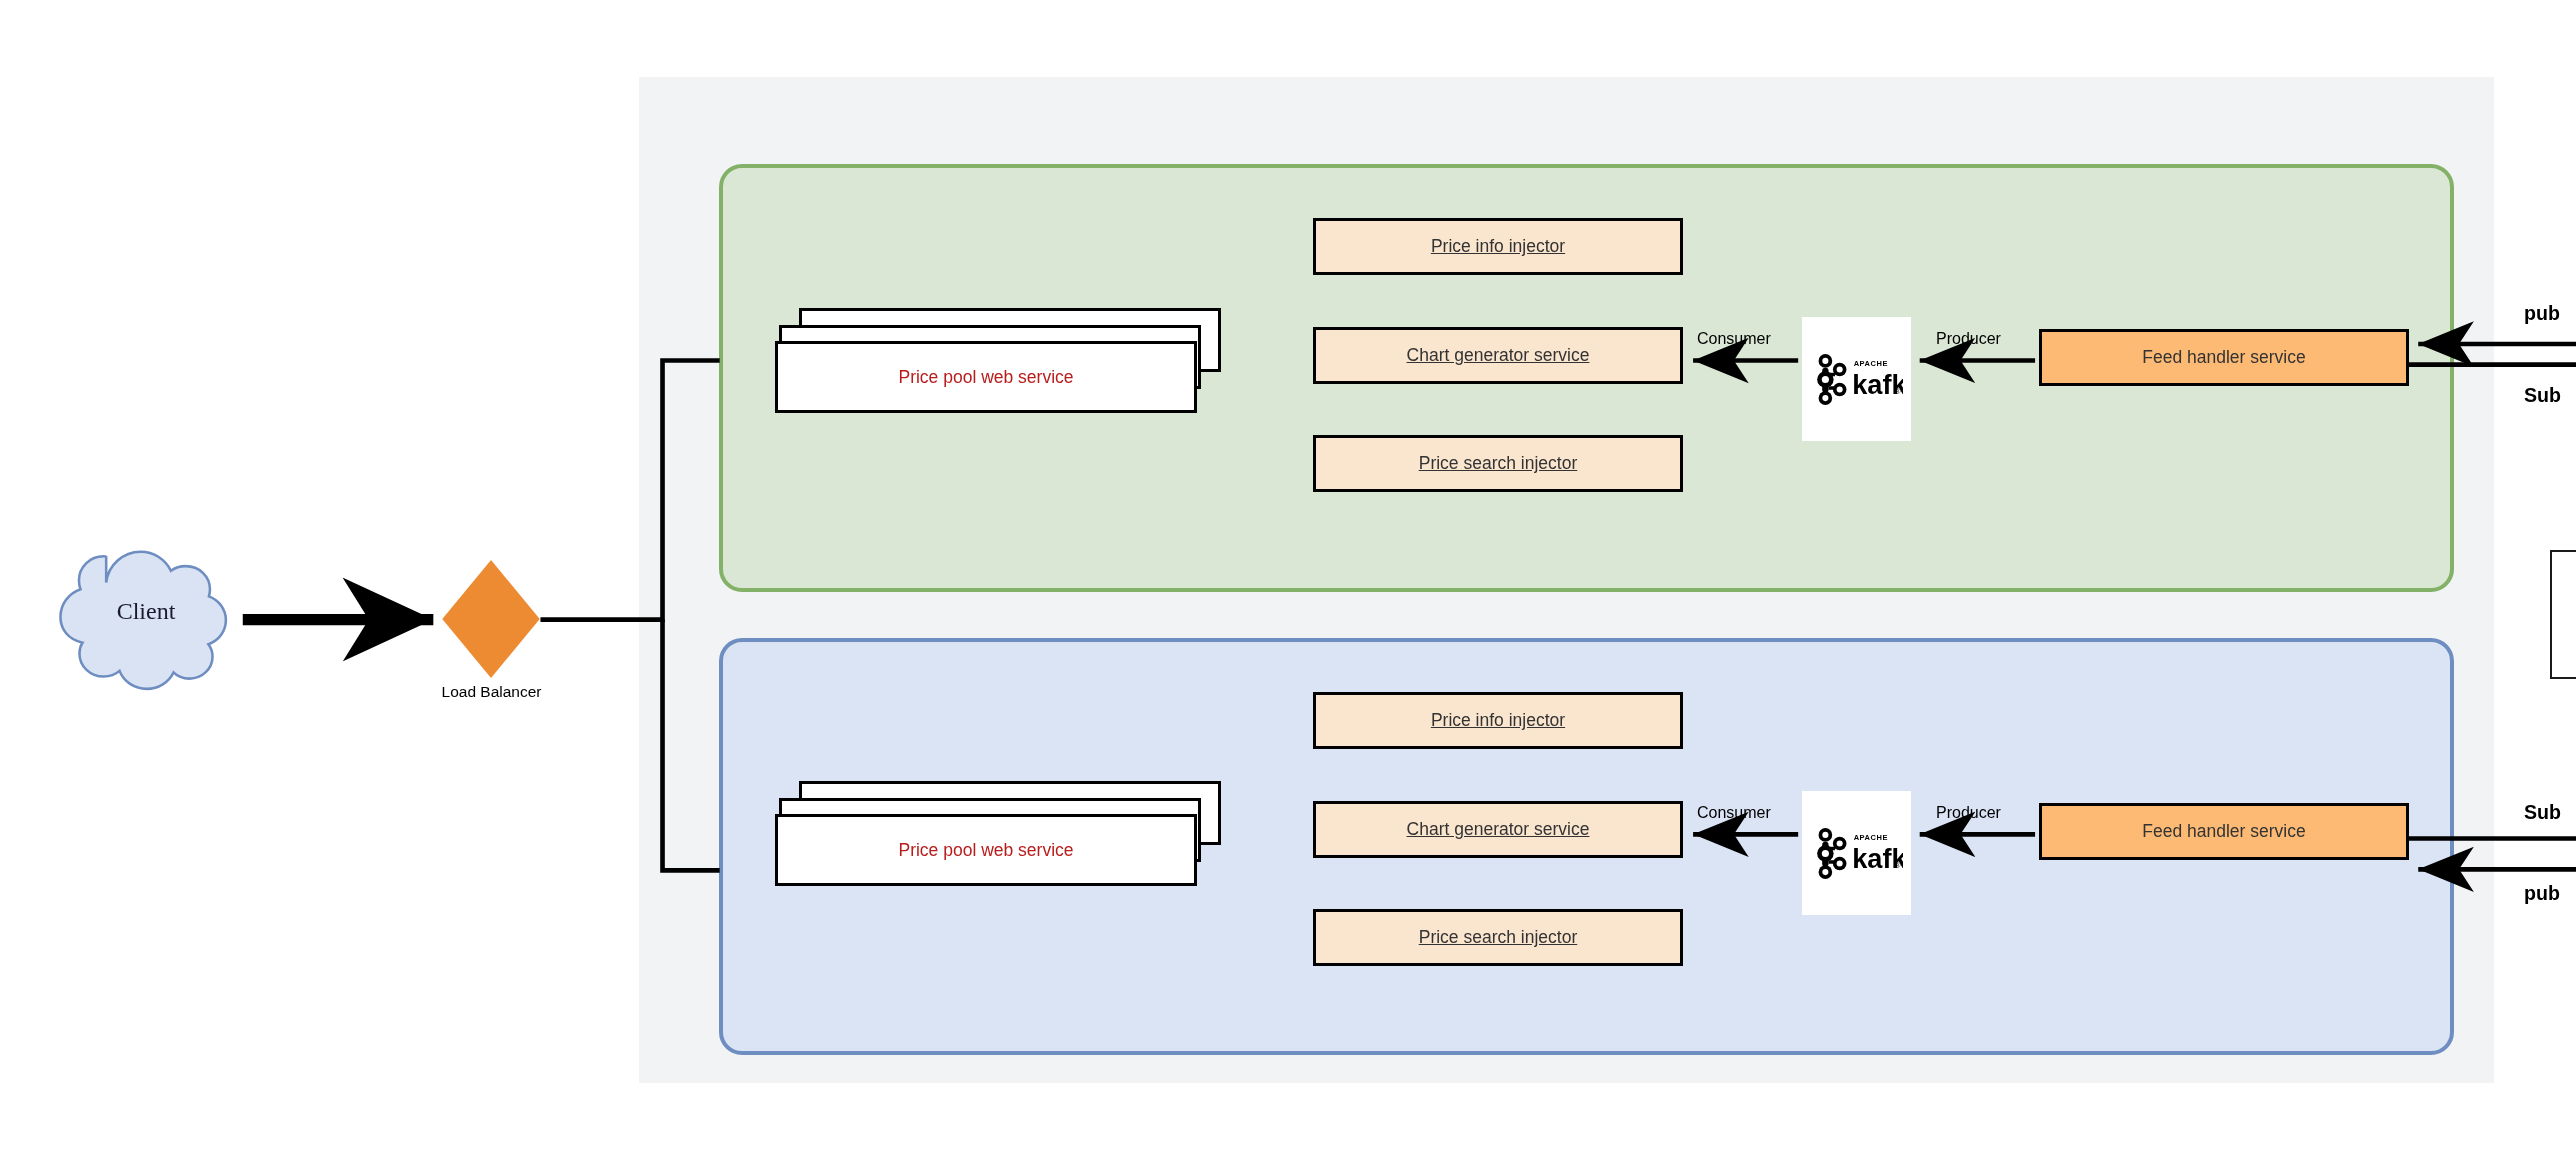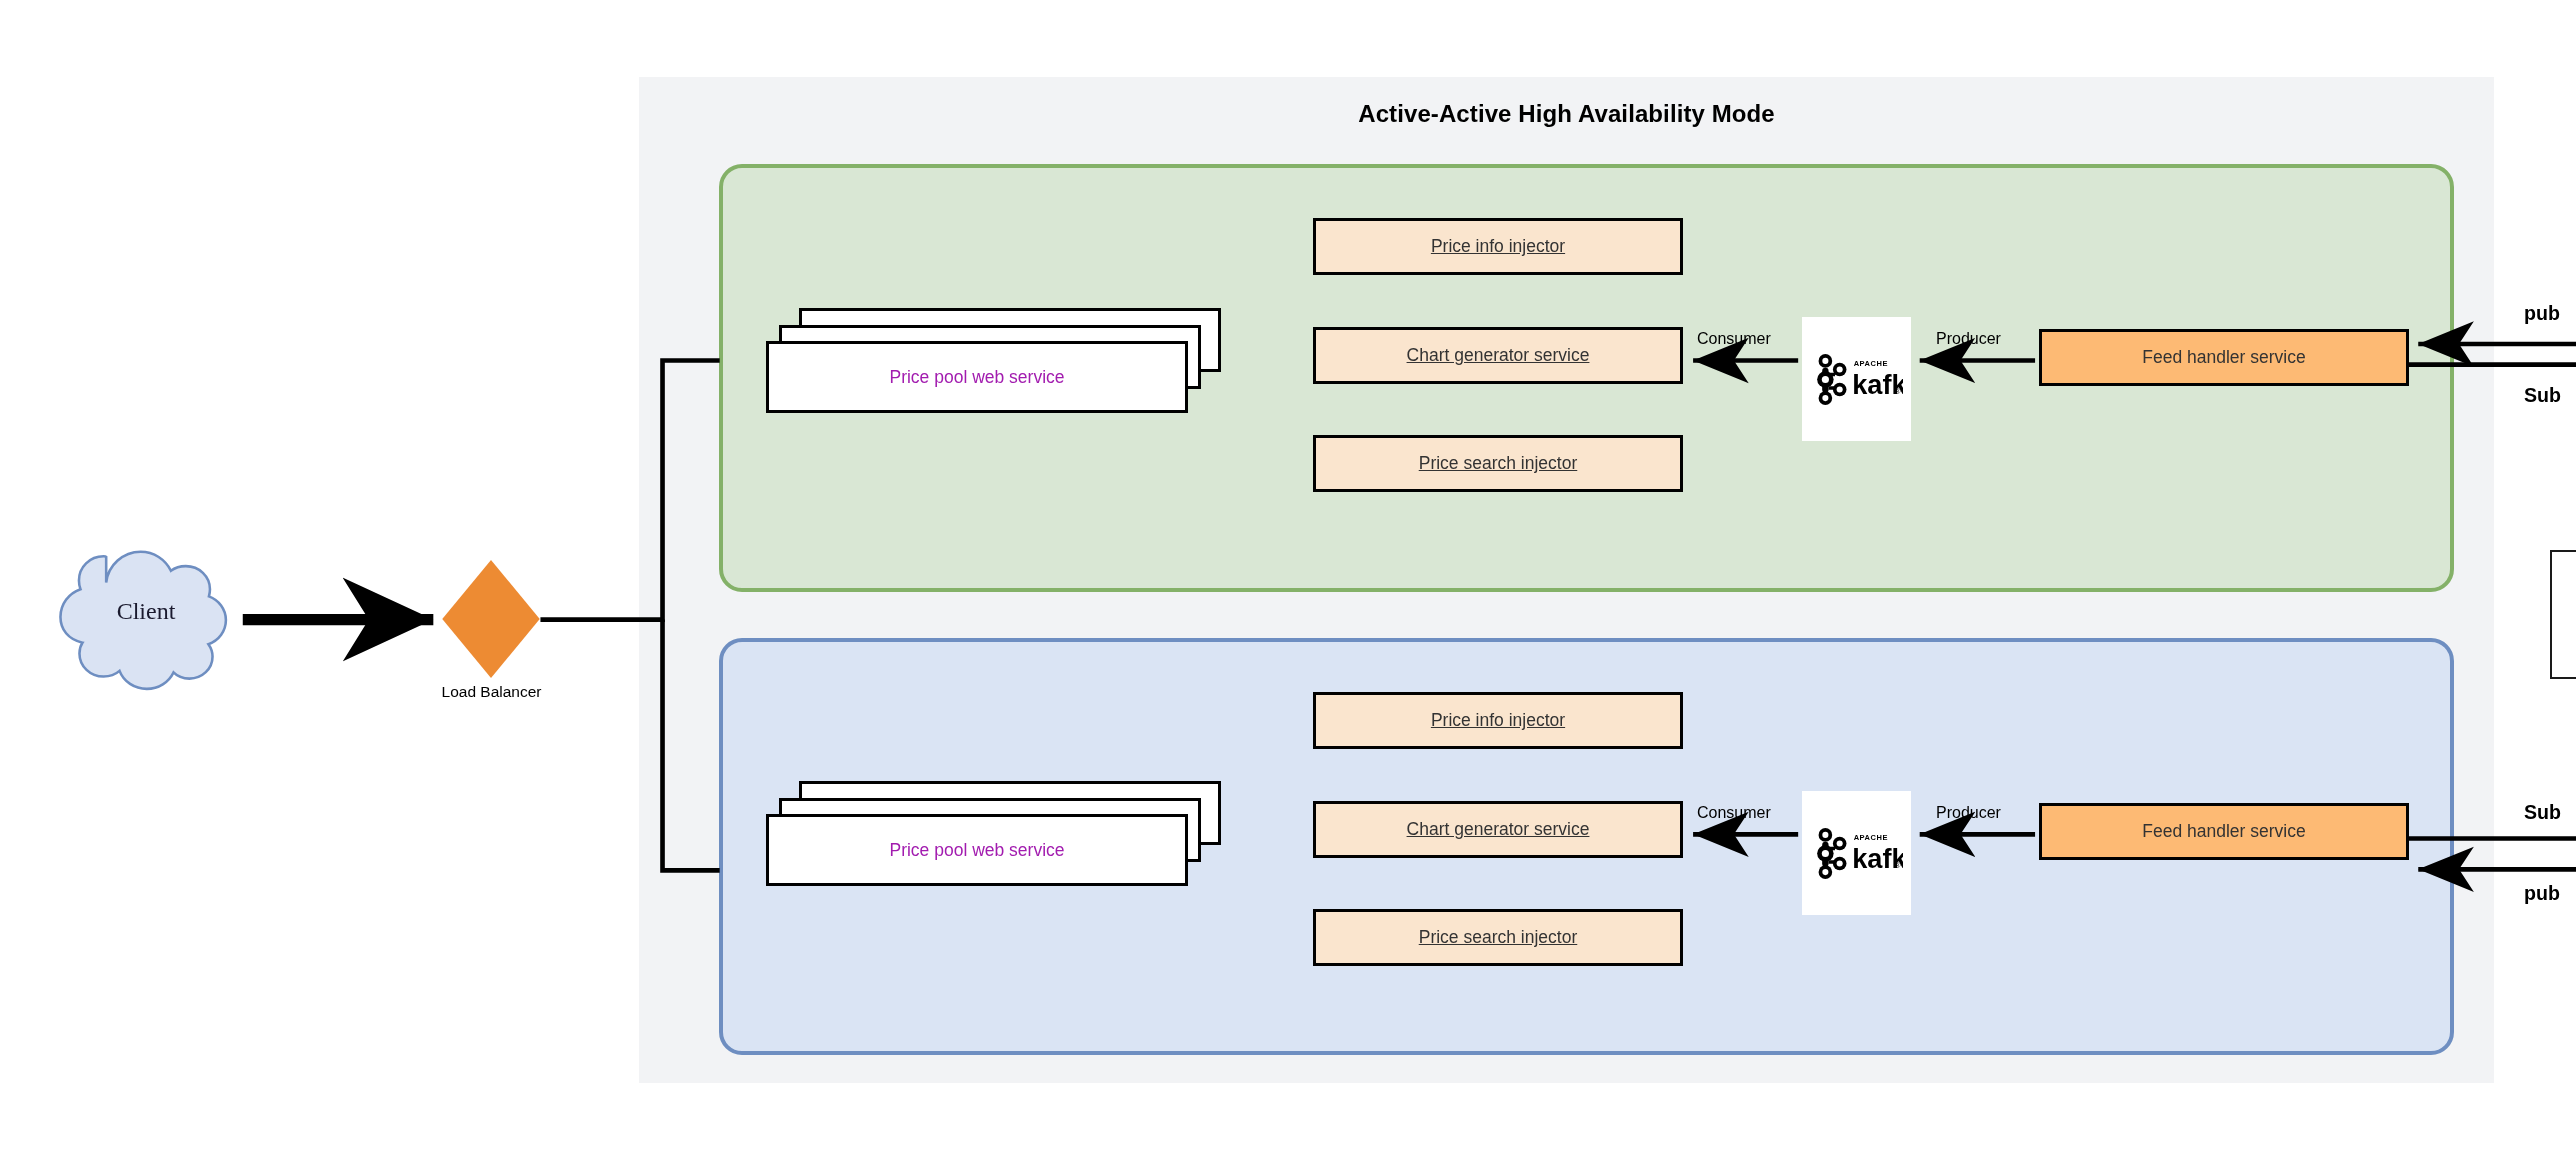--- a/index.html
+++ b/index.html
@@ -53,23 +53,23 @@
   }
 
   
   .deck{ position:absolute; width:464px; height:106px; }
   .deck .sheet{
     position:absolute; width:422px; height:64px;
     background:#fff; border:3.6px solid #000;
   }
   .deck .s1{ left:41px;  top:0px;   }
   .deck .s2{ left:20.6px;  top:16.5px;  }
-  .deck .s3{ left:8px;   top:33px;  height:72px; width:422px;
+  .deck .s3{ left:17px;   top:33px;  height:72px; width:422px;
              display:flex; align-items:center; justify-content:center;
-             font-size:17.5px; color:#a21caf; }
+             font-size:17.5px; color:#b91c1c; }
 
   
   .kafka{
     position:absolute; width:109px; height:124px;
     background:#ffffff;
     display:flex; align-items:center; justify-content:center;
   }
   .kafka svg{ width:93px; height:61px; display:block; }
 
   
@@ -96,21 +96,20 @@
   
   #wires{ position:absolute; left:0; top:0; width:2900px; height:1165px;
           pointer-events:none; }
 </style>
 </head>
 <body>
 
 <div id="stage">
 
   <div class="ha-container"></div>
-  <div class="ha-title">Active-Active High Availability Mode</div>
 
   <div class="zone zone-green"></div>
 
   <div class="deck" style="left:758px; top:308px;">
     <div class="sheet s1"></div>
     <div class="sheet s2"></div>
     <div class="sheet s3">Price pool web service</div>
   </div>
 
   <div class="node node-peach" style="left:1313px; top:218px; width:370px; height:57px;">Price info injector</div>

